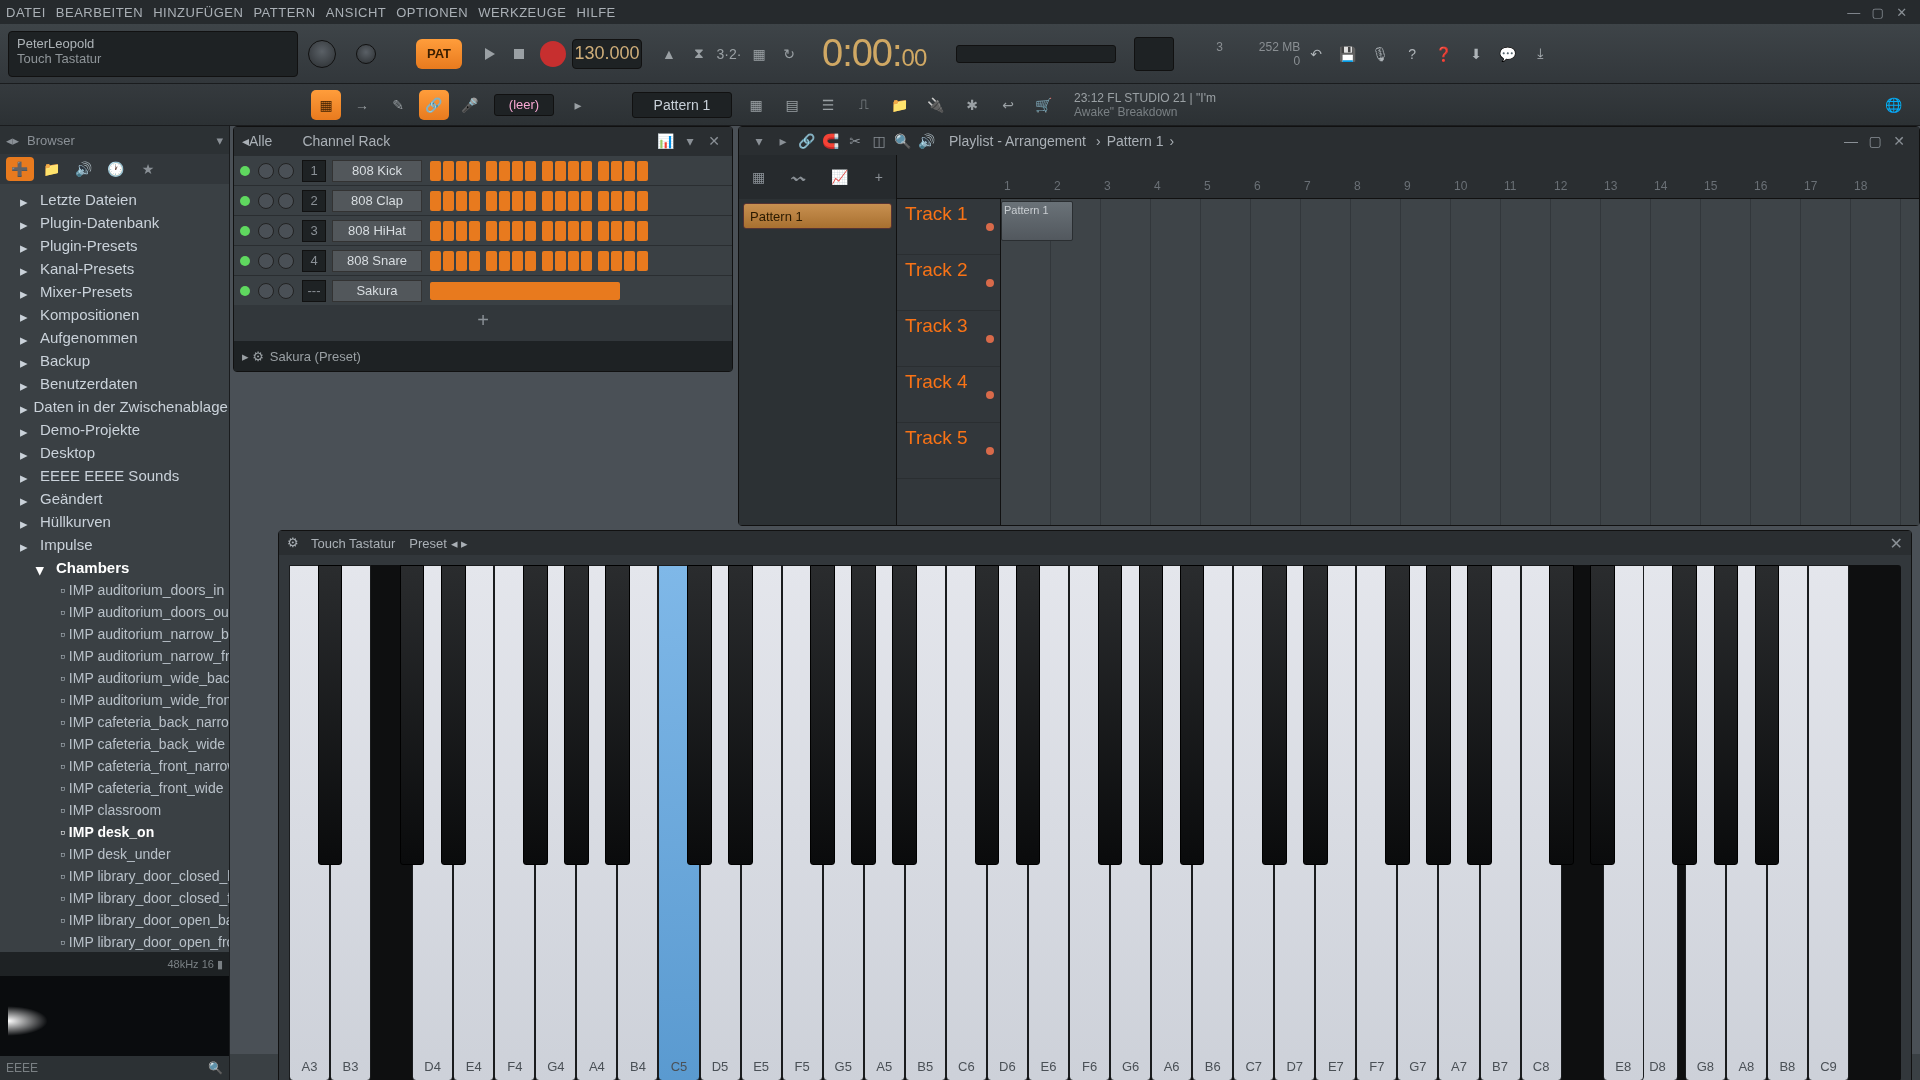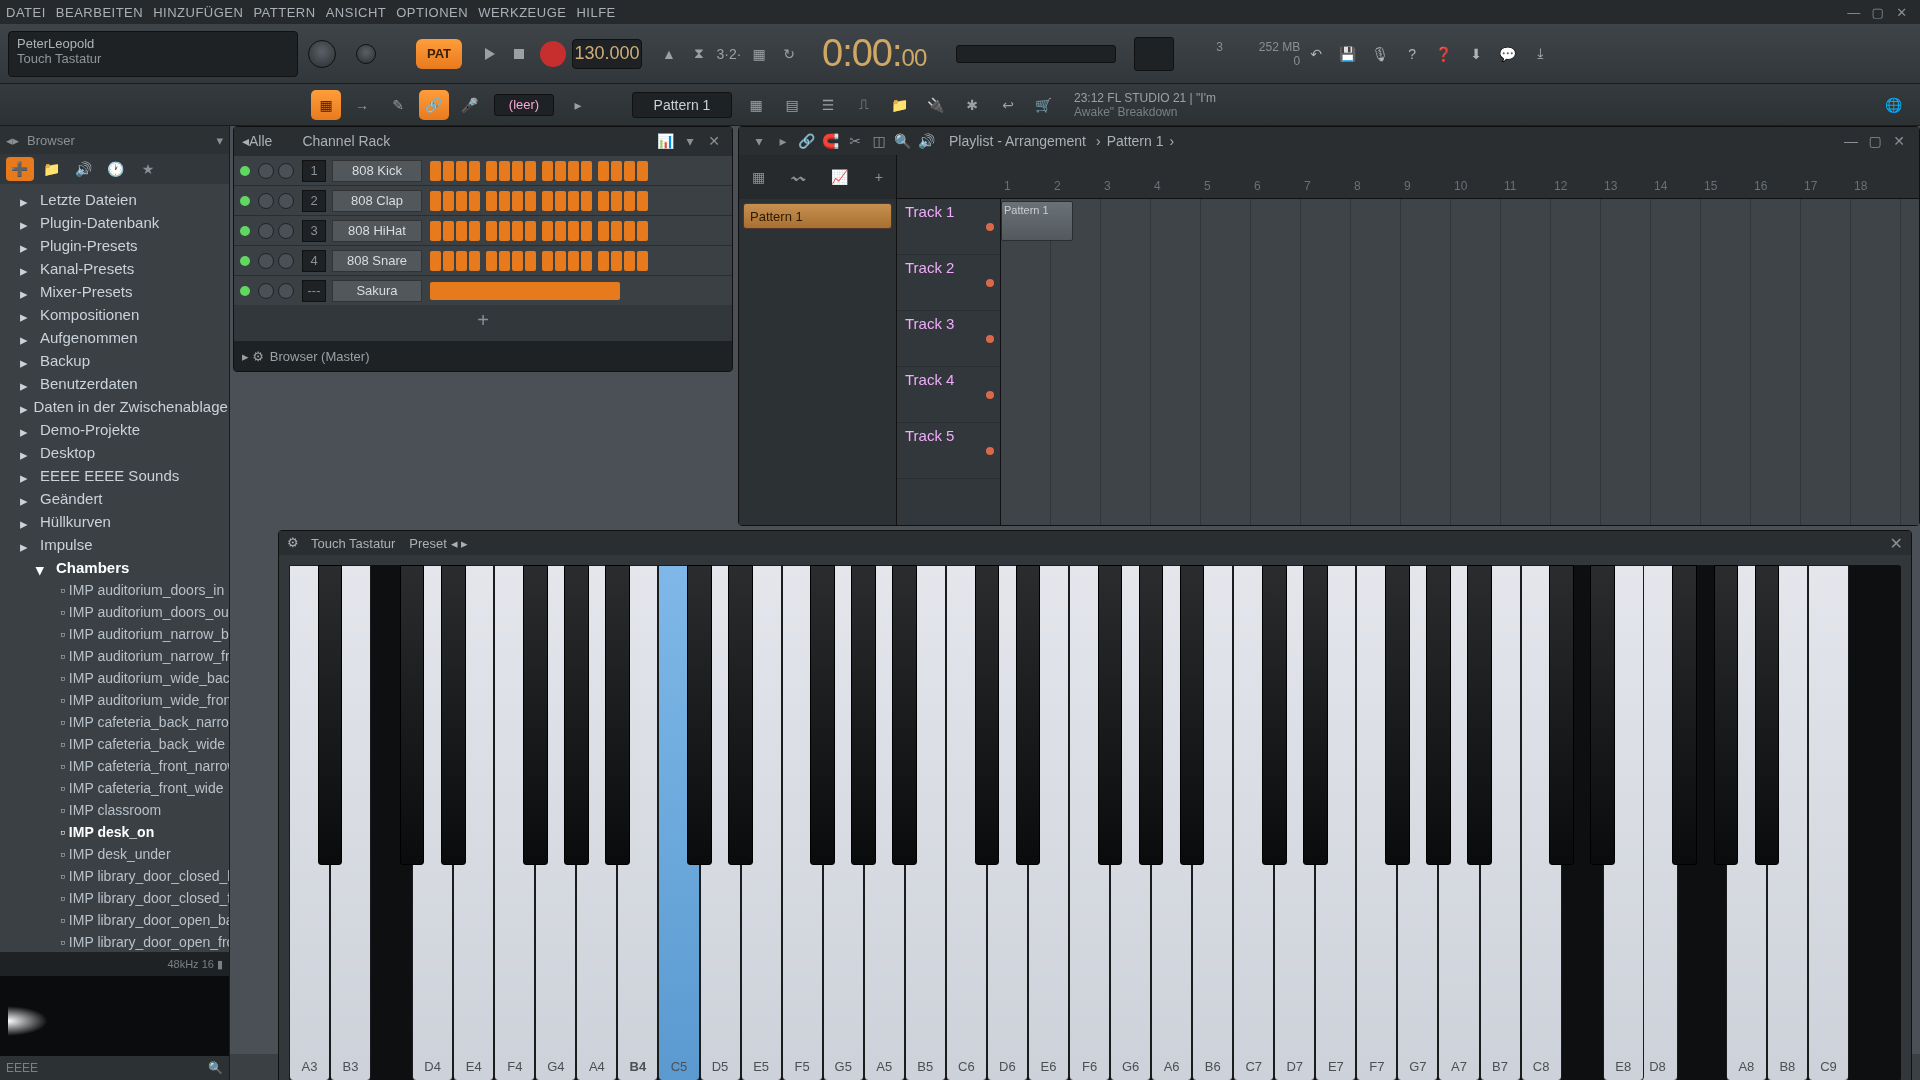--- a/index.html
+++ b/index.html
@@ -64,21 +64,21 @@
 .plhead{height:28px;background:#2a2e31;display:flex;align-items:center;padding:0 8px;font-size:14px;color:#aab0b6}
 .plhead .sp{flex:1}
 .plhead .pb{width:20px;height:20px;margin:0 2px;color:#8a9096;cursor:pointer;display:flex;align-items:center;justify-content:center}
 .plbody{display:flex;height:calc(100% - 28px)}
 .plpicker{width:158px;background:#2c3134;border-right:1px solid #111}
 .plpicktop{height:44px;background:#262a2d;display:flex;align-items:center;justify-content:space-around;color:#8a9096}
 .plpat{height:26px;margin:4px;background:linear-gradient(#c89050,#a87030);border:1px solid #533;border-radius:3px;font-size:13px;display:flex;align-items:center;padding:0 6px;color:#2a1a00}
 .pltracks{flex:1;position:relative;background:#3e4448}
 .plruler{height:44px;background:#2a2e31;display:flex;border-bottom:1px solid #111}
 .pltrnames{position:absolute;left:0;top:44px;width:104px;bottom:0;background:#32373b;border-right:1px solid #111}
-.pltrk{height:56px;border-bottom:1px solid #2a2e31;padding:4px 8px;font-size:15px;color:#f0abfc;position:relative}
+.pltrk{height:56px;border-bottom:1px solid #2a2e31;padding:4px 8px;font-size:19px;color:#f97316;position:relative}
 .pltrk .dot{position:absolute;right:6px;top:24px;width:8px;height:8px;border-radius:50%;background:#d86a4a}
 .plgrid{position:absolute;left:104px;top:44px;right:0;bottom:0;background:repeating-linear-gradient(90deg,#3e4448 0,#3e4448 49px,#32373b 49px,#32373b 50px),repeating-linear-gradient(#3e4448 0,#3e4448 55px,#2a2e31 55px,#2a2e31 56px)}
 .plclip{position:absolute;left:0;top:2px;width:72px;height:40px;background:linear-gradient(#6a7278,#52585e);border:1px solid #2a2e31;border-radius:2px;font-size:11px;color:#c8cdd1;padding:2px}
 .plrulnums{position:absolute;left:104px;top:24px;right:0;height:20px;display:flex;font-size:12px;color:#6a7076}
 .plrulnums span{width:50px;text-align:left;padding-left:3px}
 .keyboard{position:absolute;left:48px;top:404px;right:8px;height:560px;background:#32373b;border:1px solid #111;border-radius:4px;z-index:10}
 .kbhead{height:24px;background:#2a2e31;display:flex;align-items:center;padding:0 8px;font-size:13px;color:#aab0b6}
 .kbhead .gear{width:16px;height:16px;margin-right:8px}
 .kbhead .x{margin-left:auto;cursor:pointer;font-size:16px;color:#8a9096}
 .kbkeys{position:relative;height:516px;margin:10px;background:#0e0f10;border-radius:3px}
@@ -360,21 +360,21 @@
             <div class="chknob"></div>
             <div class="chknob"></div>
             <div class="chnum">---</div>
             <div class="chname">Sakura</div>
             <div class="steps">
               <div style="flex:1;height:18px;background:linear-gradient(90deg,#e87a1e,#e87a1e);border-radius:2px;width:190px"></div>
             </div>
           </div>
         </div>
       <div class="chadd">+</div>
-      <div class="sakurawrap">▸ ⚙ <span style="margin-left:6px">Browser (Master)</span></div>
+      <div class="sakurawrap">▸ ⚙ <span style="margin-left:6px">Sakura (Preset)</span></div>
     </div>
 
     <div class="playlist">
       <div class="plhead">
         <span class="pb">▾</span>
         <span class="pb">▸</span>
         <span class="pb">🔗</span>
         <span class="pb">🧲</span>
         <span class="pb">✂</span>
         <span class="pb">◫</span>
@@ -464,21 +464,21 @@
           </div>
           <div class="bkey" style="left: 234px; width: 24.6316px;"></div>
           <div class="wkey" style="left: 246.316px; width: 41.0526px;">
             <div class="lbl">G4</div>
           </div>
           <div class="bkey" style="left: 275.053px; width: 24.6316px;"></div>
           <div class="wkey" style="left: 287.368px; width: 41.0526px;">
             <div class="lbl">A4</div>
           </div>
           <div class="bkey" style="left: 316.105px; width: 24.6316px;"></div>
-          <div class="wkey" style="left: 328.421px; width: 41.0526px; font-weight: bold;">
+          <div class="wkey" style="left: 328.421px; width: 41.0526px;">
             <div class="lbl">B4</div>
           </div>
           <div class="wkey pressed" style="left: 369.474px; width: 41.0526px;">
             <div class="lbl">C5</div>
           </div>
           <div class="bkey" style="left: 398.211px; width: 24.6316px;"></div>
           <div class="wkey" style="left: 410.526px; width: 41.0526px;">
             <div class="lbl">D5</div>
           </div>
           <div class="bkey" style="left: 439.263px; width: 24.6316px;"></div>
@@ -557,20 +557,23 @@
           </div>
           <div class="bkey" style="left: 1260.32px; width: 24.6316px;"></div>
           <div class="wkey" style="left: 1348px; width: 41.0526px;">
             <div class="lbl">D8</div>
           </div>
           <div class="bkey" style="left: 1301.37px; width: 24.6316px;"></div>
           <div class="wkey" style="left: 1313.68px; width: 41.0526px;">
             <div class="lbl">E8</div>
           </div>
           <div class="bkey" style="left: 1383.47px; width: 24.6316px;"></div>
+          <div class="wkey" style="left: 1395.79px; width: 41.0526px;">
+            <div class="lbl">G8</div>
+          </div>
           <div class="bkey" style="left: 1424.53px; width: 24.6316px;"></div>
           <div class="wkey" style="left: 1436.84px; width: 41.0526px;">
             <div class="lbl">A8</div>
           </div>
           <div class="bkey" style="left: 1465.58px; width: 24.6316px;"></div>
           <div class="wkey" style="left: 1477.89px; width: 41.0526px;">
             <div class="lbl">B8</div>
           </div>
           <div class="wkey" style="left: 1518.95px; width: 41.0526px;">
             <div class="lbl">C9</div>

